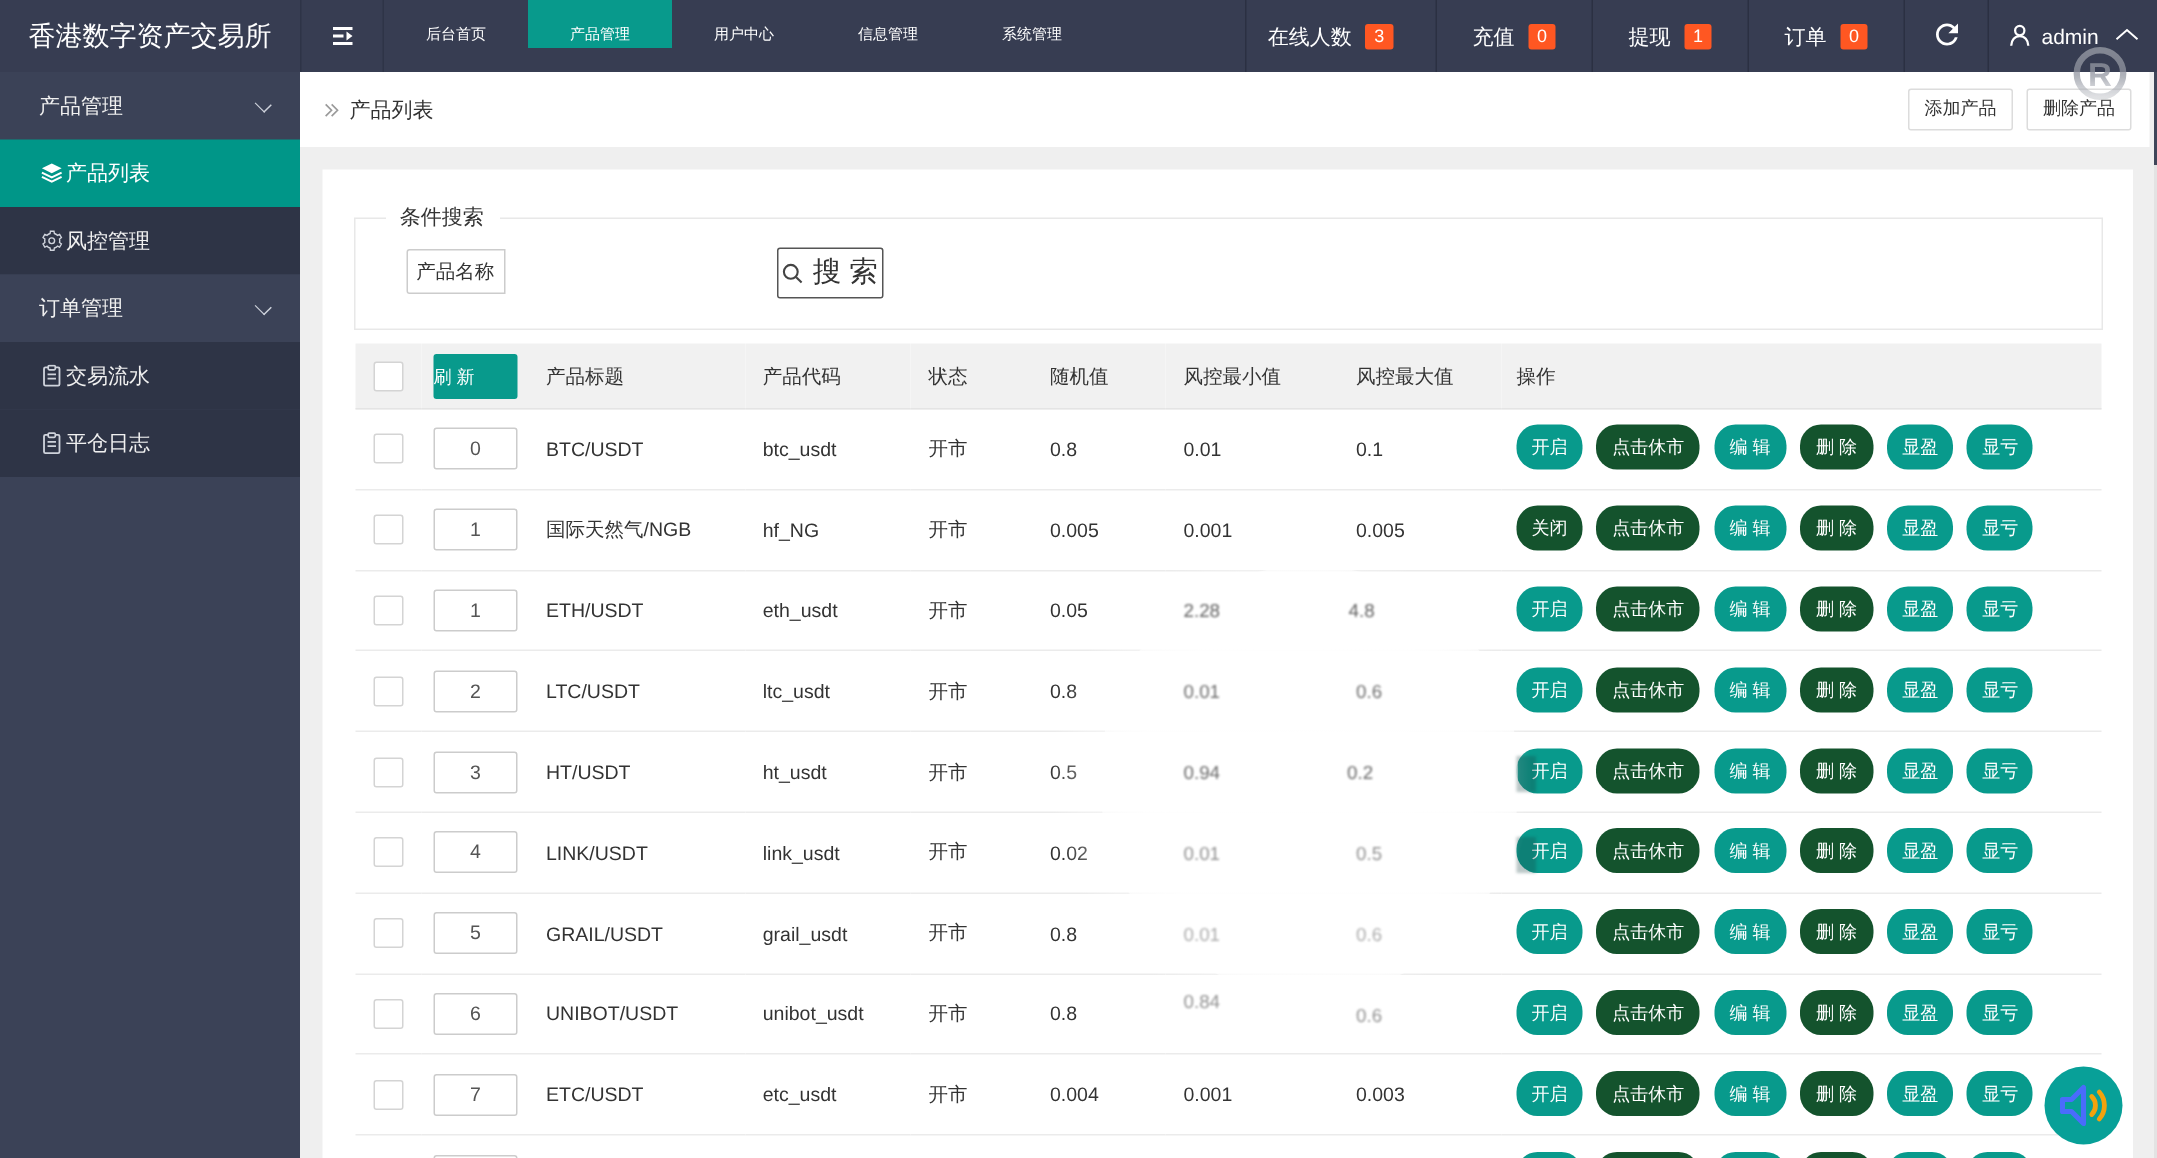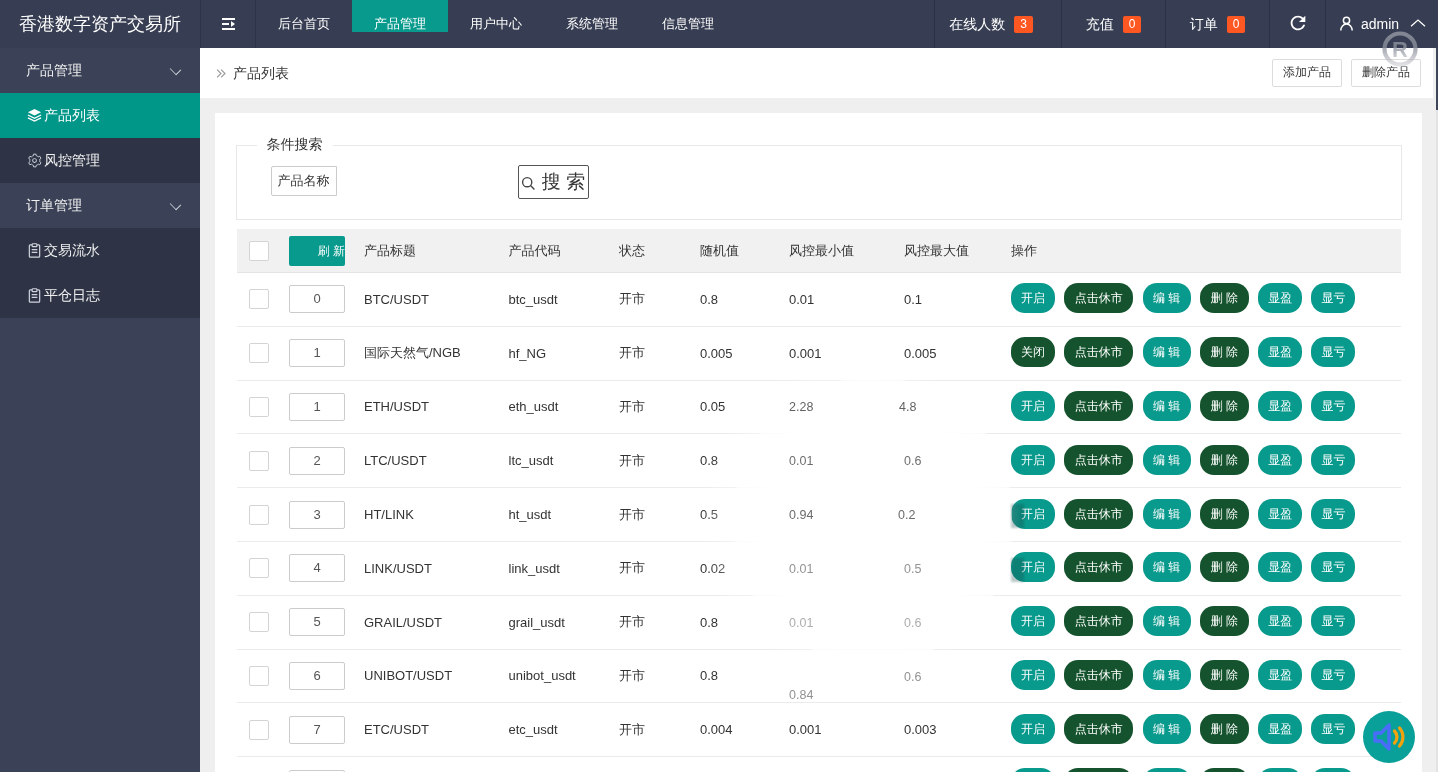--- a/index.html
+++ b/index.html
@@ -5,21 +5,21 @@
 <style>
 *{margin:0;padding:0;box-sizing:border-box}
 html,body{width:1438px;height:772px;overflow:hidden;font-family:"Liberation Sans",sans-serif;background:#efefef}
 
 .topbar{position:absolute;left:0;top:0;width:1438px;height:48px;background:#373d52;z-index:50}
 .logo{position:absolute;left:19px;top:0;line-height:48px;color:#fff;font-size:18px;font-weight:400}
 .burger{position:absolute;left:200px;top:0;width:56px;height:48px;border-left:1px solid #2e3447;border-right:1px solid #2e3447}
 .burger span{position:absolute;left:20.5px;height:2px;background:#fff}
 .burger i{position:absolute;left:29.5px;top:21.2px;width:0;height:0;border-left:4.5px solid #fff;border-top:3.4px solid transparent;border-bottom:3.4px solid transparent}
 .navtabs{position:absolute;left:256px;top:0;height:48px}
-.navtab{float:left;width:96px;height:32px;line-height:48px;text-align:center;color:#fff;font-size:13px}
+.navtab{float:left;width:96px;height:32px;line-height:48px;text-align:center;color:#fff;font-size:10px}
 .navtab.active{background:#089a8c}
 .topright{position:absolute;right:0;top:0;height:62px}
 .tr-item{float:left;height:48px;line-height:48px;color:#fff;font-size:14px;text-align:center;border-left:1px solid #2b3042;position:relative}
 .badge{display:inline-block;background:#ff5722;color:#fff;font-size:12px;line-height:17px;height:17px;min-width:10px;padding:0 6px;border-radius:2px;vertical-align:1px;margin-left:9px}
 
 .sidebar{position:absolute;left:0;top:48px;width:200px;height:724px;background:#3b4257}
 .side-item{height:45px;line-height:45px;color:#f0f0f0;font-size:14px;position:relative}
 .side-h{padding-left:26px;background:#3b4257}
 .side-sub{padding-left:44px;background:#2e3446}
 .side-sub.active{background:#009688;color:#fff}
@@ -48,21 +48,21 @@
 .tbl tbody tr{height:53.8px;border-bottom:1px solid #ebebeb}
 .tbl thead tr{border-bottom:1px solid #e4e4e4}
 .cb{display:block;margin-left:12px;width:20px;height:20px;border:1px solid #d4d4d4;border-radius:2px;background:#fff}
 .numbox{display:block;margin-left:8px;width:56px;height:28px;border:1px solid #ccc;border-radius:2px;text-align:center;line-height:26px;font-size:13px;color:#555;background:#fff}
 .tbl td.pl12,.tbl th.pl12{padding-left:12px}
 .rbtn{display:inline-block;height:30px;line-height:30px;text-align:center;border-radius:14px;color:#fff;font-size:12px;vertical-align:middle}
 .teal{background:#089a8c}
 .org{background:#14532d}
 .acts{display:flex;align-items:center;gap:9.3px;padding-left:10px;margin-top:-2px}
 .w44{width:44px}.w69{width:69px}.w48{width:48px}.w49{width:49px}
-.refresh-btn{display:block;margin-left:8px;width:56px;height:30px;line-height:30px;text-align:right;background:#089a8c;color:#fff;font-size:12px;border-radius:2px}
+.refresh-btn{display:block;margin-left:8px;width:56px;height:30px;line-height:30px;text-align:left;background:#089a8c;color:#fff;font-size:12px;border-radius:2px}
 
 .blobA{position:absolute;left:698px;top:360px;width:324px;height:318px;border-radius:50%;background:radial-gradient(circle, rgba(255,255,255,0.55) 0%, rgba(255,255,255,0.45) 50%, rgba(255,255,255,0.28) 62%, rgba(255,255,255,0) 71%);z-index:5;pointer-events:none}
 .blobB{position:absolute;left:734px;top:378px;width:278px;height:284px;border-radius:48%;background:radial-gradient(ellipse, rgba(255,255,255,0.97) 0%, rgba(255,255,255,0.94) 55%, rgba(255,255,255,0.6) 75%, rgba(255,255,255,0) 87%);z-index:5;pointer-events:none}
 .smudge{position:absolute;z-index:6;font-size:12.5px;filter:blur(0.7px);pointer-events:none;opacity:.8}
 .rlogo{position:absolute;right:19px;top:30px;z-index:60;opacity:.85}
 
 .sb-track{position:absolute;right:0;top:48px;width:2px;height:724px;background:#e3e3e3;z-index:70}
 .sb-thumb{position:absolute;right:0;top:48px;width:2.5px;height:62px;background:#3f4659;z-index:71}
 
 .fab{position:absolute;left:1363px;top:711px;width:52px;height:52px;border-radius:50%;background:#08a098;z-index:60;display:flex;align-items:center;justify-content:center}
@@ -75,26 +75,27 @@
   <div class="burger">
       <span style="top:17.9px;width:13px"></span>
       <span style="top:22.9px;width:7.5px"></span>
       <i></i>
       <span style="top:27.9px;width:13px"></span>
     </div>
   <div class="navtabs">
     <div class="navtab">后台首页</div>
     <div class="navtab active">产品管理</div>
     <div class="navtab">用户中心</div>
+    <div class="navtab">信息管理</div>
     <div class="navtab">系统管理</div>
-    <div class="navtab">信息管理</div>
   </div>
   <div class="topright">
     <div class="tr-item" style="width:127px;padding-right:14px">在线人数<span class="badge">3</span></div>
     <div class="tr-item" style="width:104px">充值<span class="badge">0</span></div>
+    <div class="tr-item" style="width:104px">提现<span class="badge">1</span></div>
     <div class="tr-item" style="width:104px">订单<span class="badge">0</span></div>
     <div class="tr-item" style="width:56px">
       <svg width="22" height="22" viewBox="0 0 24 24" style="vertical-align:-5px">
           <path d="M17.65 6.35C16.2 4.9 14.21 4 12 4c-4.42 0-7.99 3.58-8 8s3.58 8 8 8c3.73 0 6.84-2.55 7.73-6h-2.08c-.82 2.33-3.04 4-5.65 4-3.31 0-6-2.69-6-6s2.69-6 6-6c1.66 0 3.14.69 4.22 1.78L13 11h7V4l-2.35 2.35z" fill="#fff"></path>
         </svg>
     </div>
     <div class="tr-item" style="width:113px">
       <svg width="17" height="17" viewBox="0 0 17 17" style="vertical-align:-3px;margin-right:6px">
           <circle cx="8.5" cy="5.4" r="3.1" fill="none" stroke="#fff" stroke-width="1.5"></circle>
           <path d="M2.8 15.5 a5.7 6.5 0 0 1 11.4 0" fill="none" stroke="#fff" stroke-width="1.5"></path>
@@ -286,21 +287,21 @@
               </div>
             </td>
 </tr>
           <tr>
   <td>
               <span class="cb"></span>
             </td>
   <td>
               <span class="numbox">3</span>
             </td>
-  <td class="pl12">HT/LINK</td>
+  <td class="pl12">HT/USDT</td>
   <td class="pl12">ht_usdt</td>
   <td class="pl12">开市</td>
   <td class="pl12">0.5</td>
   <td class="pl12"></td>
   <td class="pl12"></td>
   <td>
               <div class="acts">
                 <span class="rbtn teal w44">开启</span>
                 <span class="rbtn org w69">点击休市</span>
                 <span class="rbtn teal w48">编 辑</span>
@@ -438,21 +439,21 @@
 <div class="smudge" style="left:789px;top:400px;color:#3a3a3a">2.28</div>
 <div class="smudge" style="left:899px;top:400px;color:#3a3a3a">4.8</div>
 <div class="smudge" style="left:789px;top:454px;color:#4a4a4a">0.01</div>
 <div class="smudge" style="left:904px;top:454px;color:#4a4a4a">0.6</div>
 <div class="smudge" style="left:789px;top:508px;color:#454545">0.94</div>
 <div class="smudge" style="left:898px;top:508px;color:#454545">0.2</div>
 <div class="smudge" style="left:789px;top:562px;color:#777">0.01</div>
 <div class="smudge" style="left:904px;top:562px;color:#777">0.5</div>
 <div class="smudge" style="left:789px;top:616px;color:#999">0.01</div>
 <div class="smudge" style="left:904px;top:616px;color:#999">0.6</div>
-<div class="smudge" style="left:789px;top:688px;color:#777">0.84</div>
+<div class="smudge" style="left:789px;top:661px;color:#777">0.84</div>
 <div class="smudge" style="left:904px;top:670px;color:#777">0.6</div>
 
 <div style="position:absolute;left:1011px;top:504px;width:13px;height:24px;background:rgba(25,70,70,.3);filter:blur(1.2px);z-index:7;pointer-events:none"></div>
 <div style="position:absolute;left:1011px;top:558px;width:13px;height:24px;background:rgba(25,70,70,.3);filter:blur(1.2px);z-index:7;pointer-events:none"></div>
 
 <div class="rlogo">
   <svg width="38" height="38" viewBox="0 0 38 38">
       <defs>
         <linearGradient id="rg" x1="0" y1="0" x2="0" y2="1">
           <stop offset="0" stop-color="#90949f"></stop>

